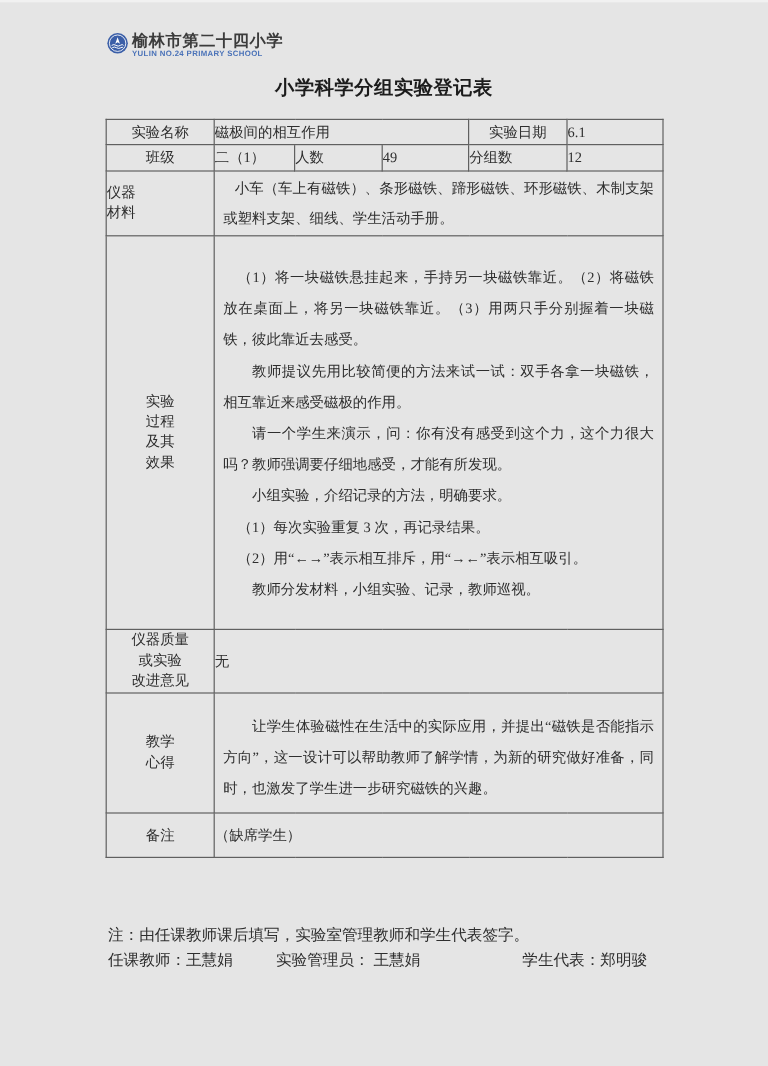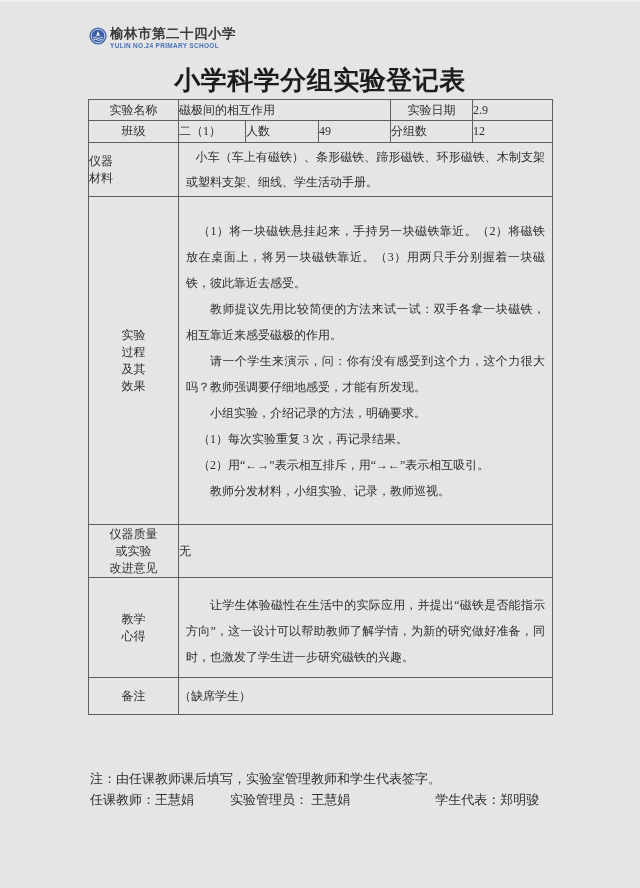--- a/index.html
+++ b/index.html
@@ -12,31 +12,31 @@
   
   .school-header{position:absolute;left:89px;top:26px;display:flex;align-items:flex-start;}
   .logo{width:18px;height:18px;margin-right:3px;margin-top:1px;}
   .school-cn{font-family:"Liberation Sans","DejaVu Sans",sans-serif;font-weight:bold;
     font-size:13.5px;letter-spacing:0.5px;color:#3c3c3c;line-height:15px;}
   .school-en{font-family:"Liberation Sans","DejaVu Sans",sans-serif;font-weight:bold;
     font-size:6.5px;letter-spacing:0.3px;color:#4a72b8;line-height:8px;margin-top:1px;}
 
   
   .doc-title{position:absolute;left:0;top:63px;width:640px;margin:0;text-align:center;
-    font-size:26px;font-weight:bold;color:#1c1c1c;letter-spacing:0.5px;}
+    font-size:16px;font-weight:bold;color:#1c1c1c;letter-spacing:0.5px;}
 
   
   .form-table{position:absolute;left:88px;top:99px;width:464px;border-collapse:collapse;
     table-layout:fixed;}
   .form-table td{border:1px solid #606060;font-size:12px;color:#2e2e2e;padding:0;
     vertical-align:middle;overflow:hidden;}
   .c{}
   .lbl{text-align:center;line-height:17px;}
   .lbl-left{text-align:left;padding-left:12px;line-height:19px;}
-  .lbl div{line-height:17px;}
+  .lbl div{line-height:17px;font-family:Liberation Mono, monospace;}
   .val-left{text-align:left;padding-left:5px;}
   .r1{height:21px;} .r2{height:22px;} .r3{height:54px;} .r4{height:328px;}
   .r5{height:53px;} .r6{height:54px;} .r7{height:100px;} .r8{height:37px;}
 
   .equip-cell{vertical-align:middle;}
   .equip-text{padding:0 7px;line-height:25px;text-align:justify;text-indent:0.8em;margin:0;}
 
   .process-cell{vertical-align:top;}
   .process-cell .para{margin:0;padding:0 7px;line-height:26px;text-align:justify;}
   .process-pad{padding-top:17px;}
@@ -82,21 +82,21 @@
         <col style="width:73px">
       <col style="width:72px">
         <col style="width:82px">
         <col style="width:80px">
     </colgroup>
     <tbody>
       <tr class="r1">
         <td class="lbl">实验名称</td>
         <td class="c" colspan="3">磁极间的相互作用</td>
         <td class="lbl">实验日期</td>
-        <td class="c">2.9</td>
+        <td class="c">6.1</td>
       </tr>
       <tr class="r2">
         <td class="lbl">班级</td>
         <td class="c">二（1）</td>
         <td class="c">人数</td>
         <td class="c">49</td>
         <td class="c">分组数</td>
         <td class="val-left">12</td>
       </tr>
       <tr class="r3">

